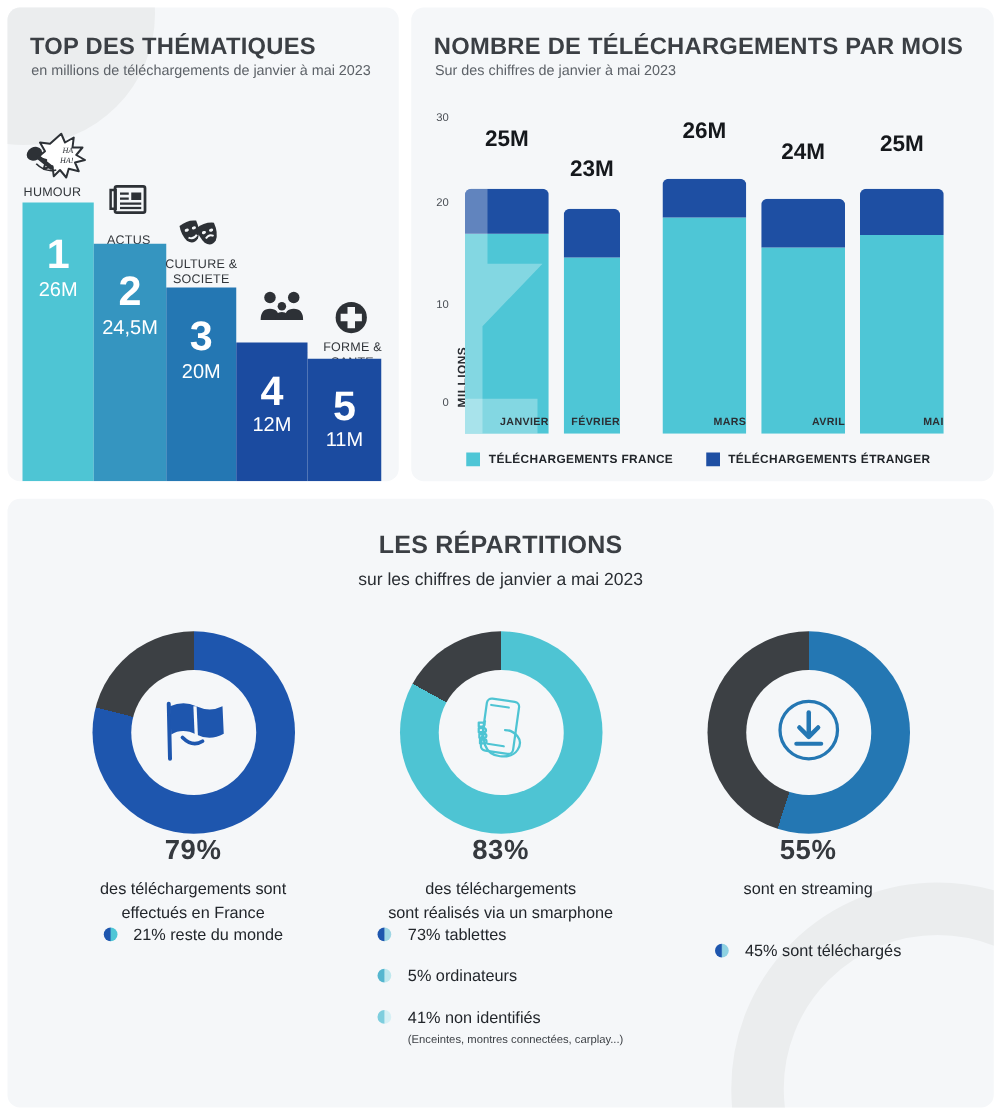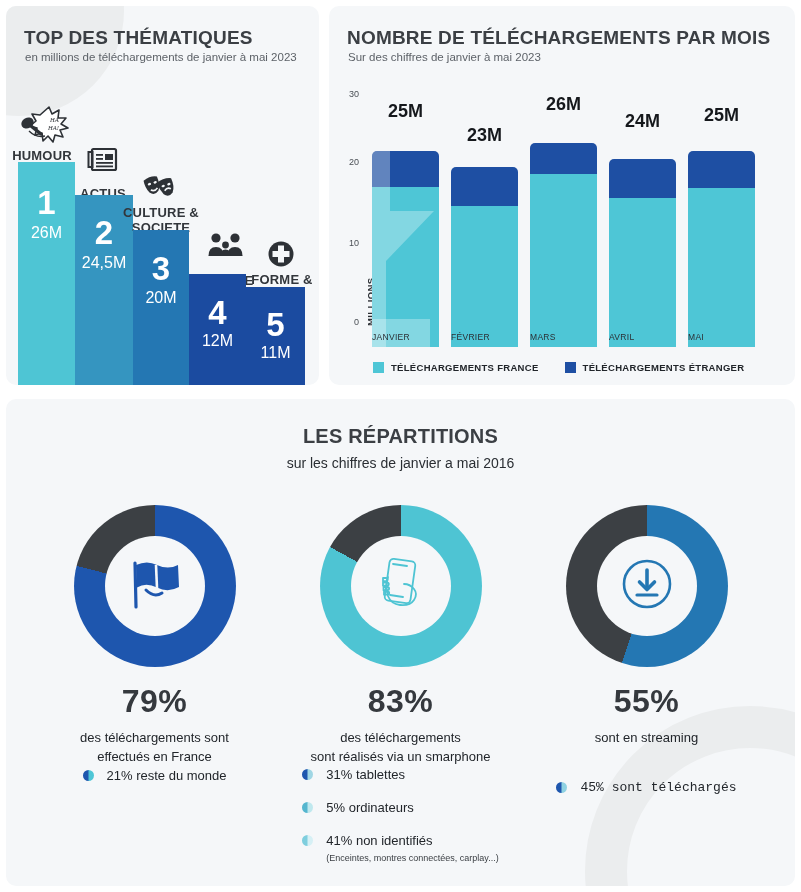--- a/index.html
+++ b/index.html
@@ -66,22 +66,22 @@
   }
   .tbar .val {
     position: absolute;
     left: 0; right: 0;
     font-size: 16px;
     font-weight: 300;
     line-height: 1;
   }
   .theme-cat {
     position: absolute;
-    font-size: 13px;
-    font-weight: bold;
+    font-size: 10px;
+    font-weight: normal;
     color: #32363b;
     text-align: center;
     line-height: 1.15;
     letter-spacing: .2px;
   }
   .theme-icon { position: absolute; }
 
   
   .axis-label {
     position: absolute;
@@ -114,23 +114,23 @@
     position: absolute;
     bottom: 0; left: 0; right: 0;
     border-radius: 5px 5px 0 0;
     overflow: hidden;
   }
   .seg-abroad { position: absolute; top: 0; left: 0; right: 0; background: #1e4fa3; }
   .seg-france { position: absolute; bottom: 0; left: 0; right: 0; background: #4ec6d6; }
   .mbar-month {
     position: absolute;
     font-size: 8.5px;
-    font-weight: normal;
+    font-weight: bold;
     color: #2b2f34;
-    text-align: left;
+    text-align: right;
     width: 100%;
     left: 0;
     letter-spacing: .3px;
   }
   .cursor-glare { position: absolute; pointer-events: none; }
 
   .legend { position: absolute; display: flex; align-items: center; gap: 26px; }
   .legend-item { display: flex; align-items: center; gap: 7px; }
   .legend-swatch { width: 11px; height: 11px; }
   .legend-text {
@@ -148,22 +148,21 @@
   .donut-hole {
     position: absolute;
     inset: 31px;
     background: #f5f7f9;
     border-radius: 50%;
     display: flex;
     align-items: center;
     justify-content: center;
   }
   .donut-pct {
-    margin-top: 16px;
-    font-size: 32px;
+    font-size: 22px;
     font-weight: bold;
     color: #35393e;
     letter-spacing: .5px;
   }
   .donut-desc {
     margin-top: 9px;
     font-size: 13px;
     color: #22262b;
     line-height: 1.45;
   }
@@ -298,21 +297,21 @@
         <div class="seg-abroad" style="height:36px;"></div>
 
         <svg class="cursor-glare" viewBox="0 0 67 196" width="67" height="196" style="left:0; top:0;" preserveAspectRatio="none">
           <path d="M0 0 L18 0 L18 60 L62 60 L14 110 L14 196 L0 196 Z" fill="#ffffff" opacity="0.30"></path>
           <rect x="0" y="168" width="58" height="28" fill="#ffffff" opacity="0.30"></rect>
         </svg>
       </div>
       <div class="mbar-month" style="top:231px;">JANVIER</div>
     </div>
 
-    <div class="mbar-group" style="left:122px; top:95px; width:67px; height:246px;padding-left:16px;">
+    <div class="mbar-group" style="left:122px; top:95px; width:45px; height:246px;padding-left:16px;">
       <div class="mbar-total" style="top:24px;">23M</div>
       <div class="mbar-stack" style="height:180px;">
         <div class="seg-france" style="height:141px;"></div>
         <div class="seg-abroad" style="height:39px;"></div>
       </div>
       <div class="mbar-month" style="top:231px;">FÉVRIER</div>
     </div>
 
     <div class="mbar-group" style="left:201px; top:95px; width:67px; height:246px;">
       <div class="mbar-total" style="top:-7px;">26M</div>
@@ -351,21 +350,21 @@
         <span class="legend-text">TÉLÉCHARGEMENTS ÉTRANGER</span>
       </div>
     </div>
   </div>
 
   <div class="panel" id="panel-repart">
     <div class="deco-arc" style="right:-120px; bottom:-150px; width:330px; height:330px;"></div>
   </div>
 
   <div class="panel-title" style="left:0; right:0; top:425px; text-align:center; font-size:20px;">LES RÉPARTITIONS</div>
-  <div class="panel-sub" style="left:0; right:0; top:455px; text-align:center; font-size:14px; color:#2a2e33;">sur les chiffres de janvier a mai 2016</div>
+  <div class="panel-sub" style="left:0; right:0; top:455px; text-align:center; font-size:14px; color:#2a2e33;">sur les chiffres de janvier a mai 2023</div>
 
   <div class="donut-col" style="left:23px;">
     <div class="donut-wrap">
       <div class="donut-ring" style="background: conic-gradient(from 0deg, #1e56ae 0deg 284.4deg, #3c4044 284.4deg 360deg);"></div>
       <div class="donut-hole">
         <span>
           <svg viewBox="0 0 58 54" width="58" height="54">
             <path d="M9 6 L10 50" stroke="#1e56ae" stroke-width="3.2" stroke-linecap="round"></path>
             <path d="M10 8 q11 -5 21 0 q11 5 21 0 l1 22 q-11 6 -22 0.5 q-11 -5.5 -20 0 Z" fill="#1e56ae"></path>
             <path d="M30 8 L31 31" stroke="#f5f7f9" stroke-width="2.6"></path>
@@ -408,21 +407,21 @@
       </div>
     </div>
     <div class="donut-pct">83%</div>
     <div class="donut-desc">
       <span>des téléchargements</span><br>
       <span>sont réalisés via un smarphone</span>
     </div>
     <div class="donut-bullets">
       <div class="bullet-row">
         <span class="bullet-dot" style="background:linear-gradient(90deg,#1e56ae 0%,#1e56ae 45%,#9fd6e4 55%,#9fd6e4 100%);"></span>
-        <span class="bullet-text">31% tablettes</span>
+        <span class="bullet-text">73% tablettes</span>
       </div>
       <div class="bullet-row">
         <span class="bullet-dot" style="background:linear-gradient(90deg,#55b6cf 0%,#55b6cf 45%,#bfe8ee 55%,#bfe8ee 100%);"></span>
         <span class="bullet-text">5% ordinateurs</span>
       </div>
       <div class="bullet-row">
         <span class="bullet-dot" style="background:linear-gradient(90deg,#7ecede 0%,#7ecede 45%,#d6f0f5 55%,#d6f0f5 100%);"></span>
         <span class="bullet-text">41% non identifiés</span>
       </div>
       <div class="bullet-note">(Enceintes, montres connectées, carplay...)</div>
@@ -438,21 +437,21 @@
             <circle cx="27" cy="27" r="23" fill="none" stroke="#2477b3" stroke-width="2.6"></circle>
             <path d="M27 13 L27 31" stroke="#2477b3" stroke-width="3.6" stroke-linecap="round"></path>
             <path d="M19.5 25 L27 32.5 L34.5 25" fill="none" stroke="#2477b3" stroke-width="3.6" stroke-linecap="round" stroke-linejoin="round"></path>
             <path d="M17 38 L37 38" stroke="#2477b3" stroke-width="3.2" stroke-linecap="round"></path>
           </svg>
         </span>
       </div>
     </div>
     <div class="donut-pct">55%</div>
     <div class="donut-desc">sont en streaming</div>
-    <div class="donut-bullets" style="margin-top:32px;font-family:Liberation Mono, monospace;">
+    <div class="donut-bullets" style="margin-top:32px;">
       <div class="bullet-row">
         <span class="bullet-dot" style="background:linear-gradient(90deg,#1e56ae 0%,#1e56ae 45%,#8fd2e2 55%,#8fd2e2 100%);"></span>
         <span class="bullet-text">45% sont téléchargés</span>
       </div>
     </div>
   </div>
 
 </div>
 
 </body></html>

